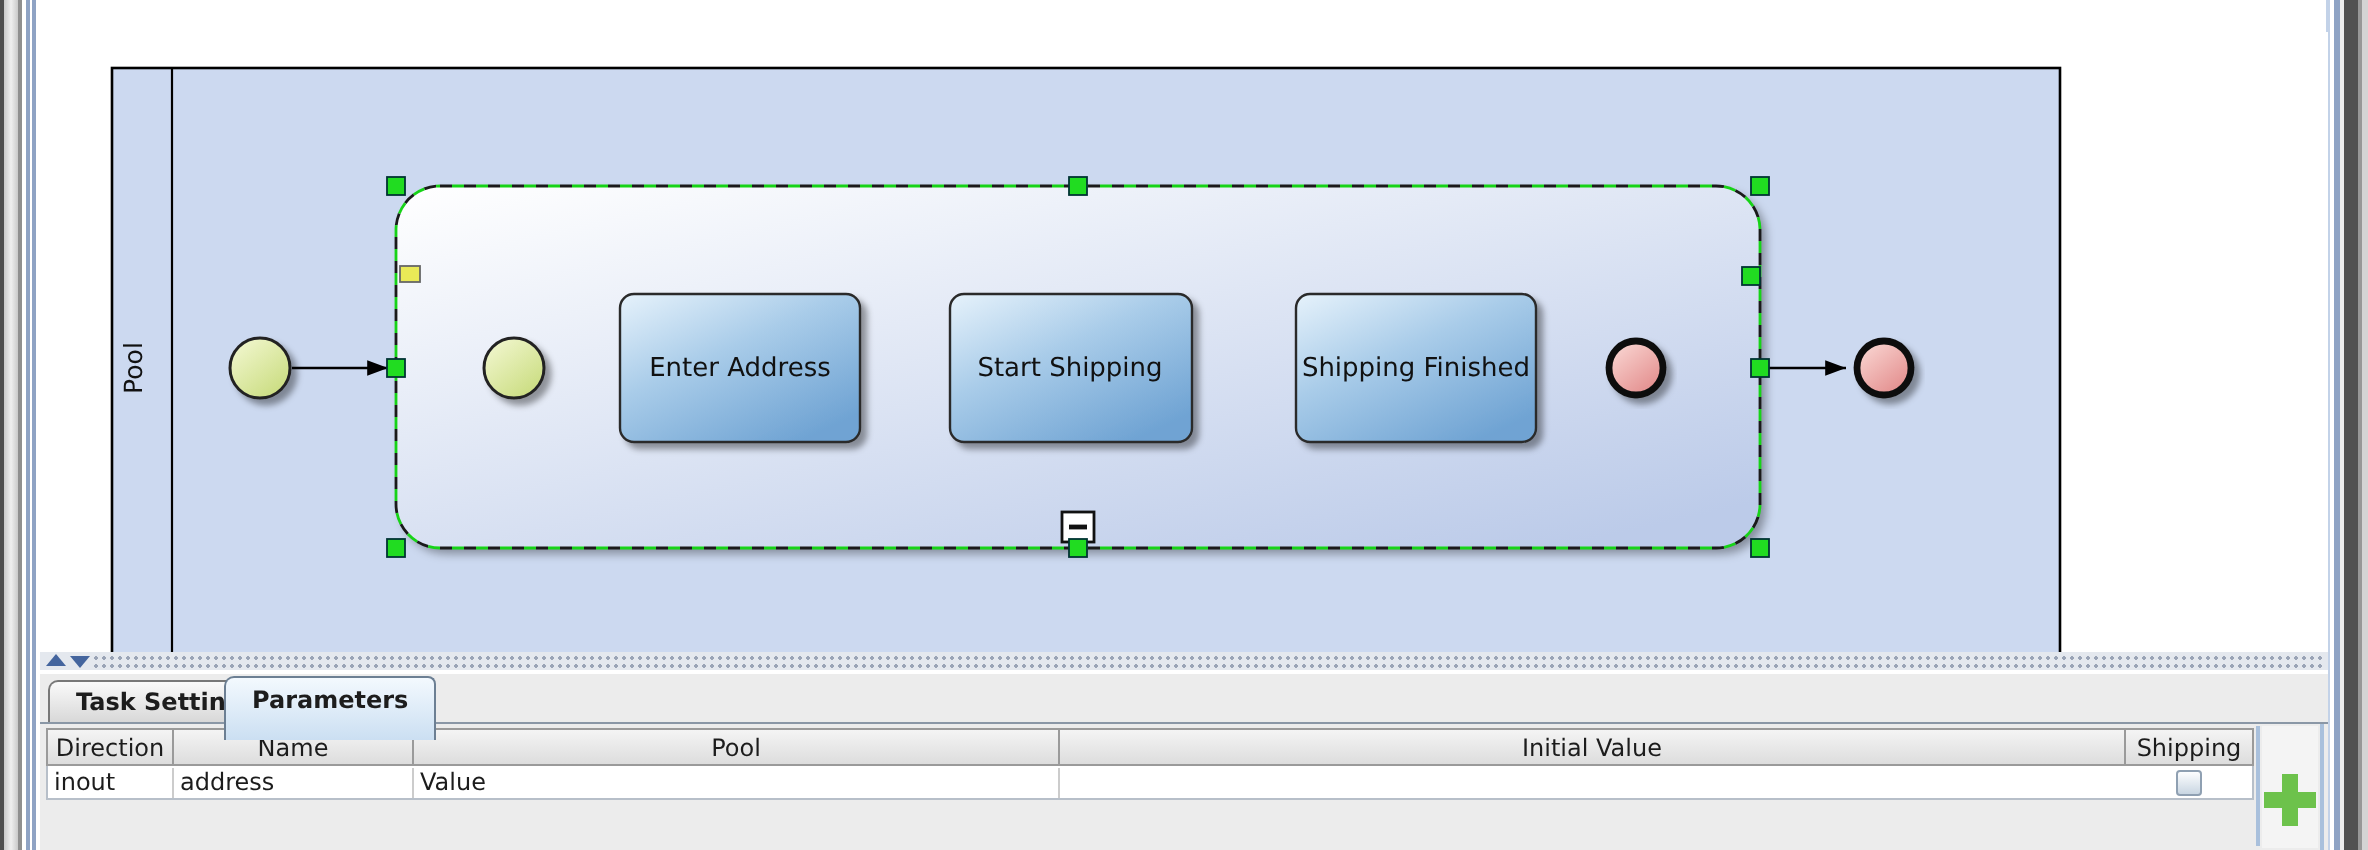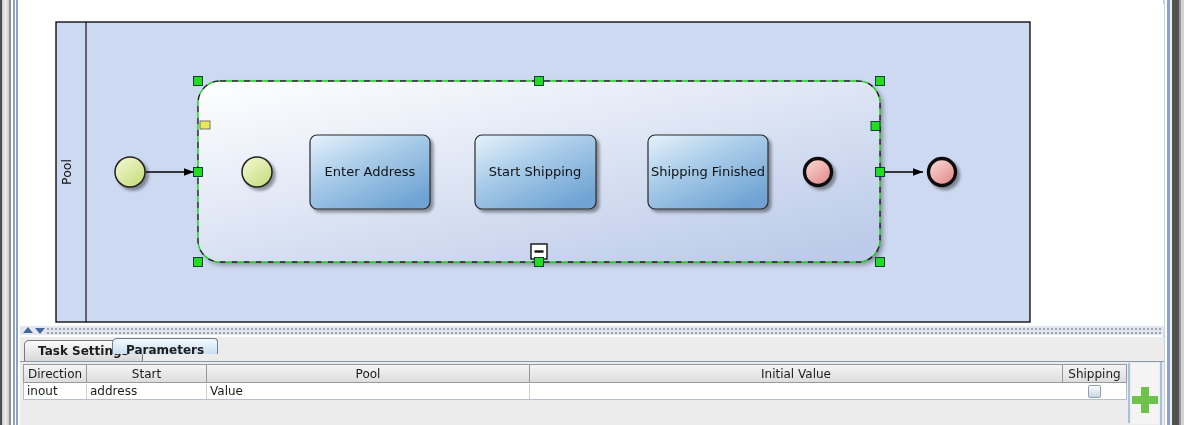--- a/index.html
+++ b/index.html
@@ -18,42 +18,42 @@
   .l7 { left:16px; width:2px;  background:#8fa3c4; }
   .r1 { left:1163px; width:2px; background:#c3d2e8; }
   .r2 { left:1165px; width:2px; background:#ffffff; }
   .r3 { left:1167px; width:3px; background:#8fa3c4; }
   .r4 { left:1170px; width:2px; background:#ededed; }
   .r5 { left:1172px; width:7px; background:#515151; }
   .r6 { left:1179px; width:2px; background:#979797; }
   .r7 { left:1181px; width:3px; background:#d4d4d4; }
 
   
-  .canvas { position:absolute; left:20px; top:4px; width:1144px; height:322px; background:#fff; }
+  .canvas { position:absolute; left:20px; top:16px; width:1144px; height:322px; background:#fff; }
   .canvas svg { display:block; }
   svg text { font-family:"DejaVu Sans", sans-serif; }
 
   
   .splitter { position:absolute; left:20px; top:326px; width:1144px; height:9px; background:#e4e8ee; }
   .splitter .dots { position:absolute; left:26px; right:1px; top:1px; bottom:1px;
      background-image:radial-gradient(#9aa4b6 0.9px, transparent 1px); background-size:4px 4px; }
   .tri { position:absolute; width:0; height:0; }
   .tri-up { left:3px; top:1px; border-left:5px solid transparent; border-right:5px solid transparent;
             border-bottom:6px solid #44659e; }
   .tri-down { left:15px; top:2px; border-left:5px solid transparent; border-right:5px solid transparent;
             border-top:6px solid #44659e; }
 
   
   .bottom { position:absolute; left:20px; top:337px; width:1144px; height:88px; background:#ececec; }
   .tabs { position:absolute; left:0; top:0; right:0; height:24px; }
   .tab { position:absolute; height:21px; top:3px; padding:0 13px; line-height:20px;
          font-size:12px; font-weight:bold; color:#1d1d1d;
          border:1px solid #787878; border-bottom:none; border-radius:5px 4px 0 0;
          background:linear-gradient(#fafafa,#d8d8d8); cursor:default; }
-  .tab.selected { top:1px; height:16px; z-index:2; line-height:22px;
+  .tab.selected { top:1px; height:32px; z-index:2; line-height:22px;
          background:linear-gradient(#f3f9fe,#cbdff2); border-color:#6c7f93; }
   .tab-content { position:absolute; left:0; right:0; top:24px; bottom:0;
          border-top:1px solid #8a97a6; background:#ececec; }
 
   .ptable { position:absolute; left:3px; top:2px; width:1104px; font-size:12px; color:#1c1c1c; }
   .thead { display:flex; height:19px; background:linear-gradient(#f4f4f4,#dddddd);
            border:1px solid #9a9a9a; }
   .th { display:flex; align-items:center; justify-content:center; border-right:1px solid #9a9a9a;
         height:100%; overflow:hidden; white-space:nowrap; }
   .th:last-child { border-right:none; }
@@ -192,21 +192,21 @@
   <div class="bottom">
     <div class="tabs">
       <div class="tab" style="left:4px;">Task Settings</div>
       <div class="tab selected" style="left:92px;">Parameters</div>
     </div>
 
     <div class="tab-content">
       <div class="ptable">
         <div class="thead">
           <div class="th c-dir">Direction</div>
-          <div class="th c-name">Start</div>
+          <div class="th c-name">Name</div>
           <div class="th c-class">Pool</div>
           <div class="th c-init">Initial Value</div>
           <div class="th c-int">Shipping</div>
         </div>
         <div class="trow">
           <div class="td c-dir">inout</div>
           <div class="td c-name">address</div>
           <div class="td c-class">Value</div>
           <div class="td c-init"></div>
           <div class="td c-int">

